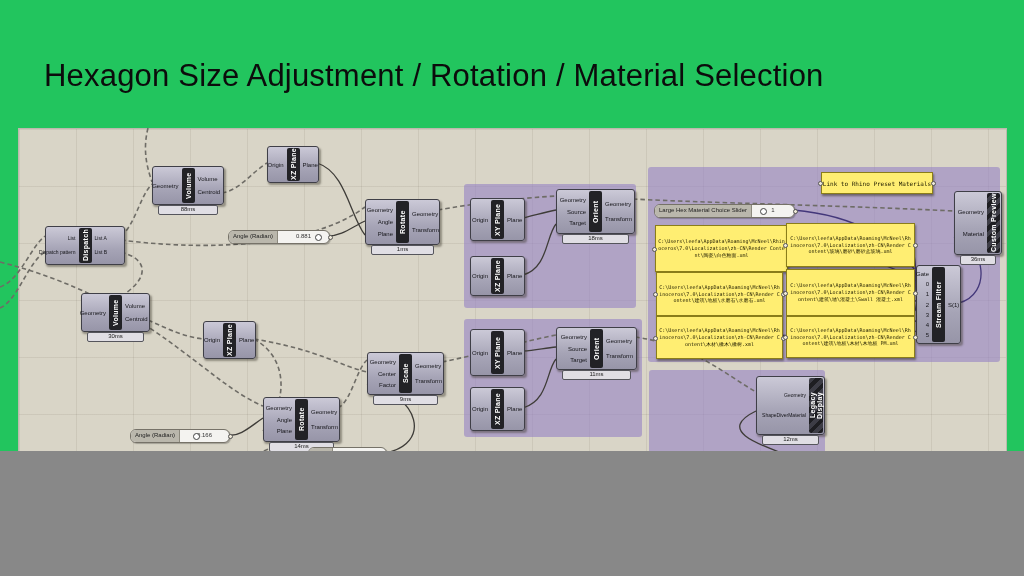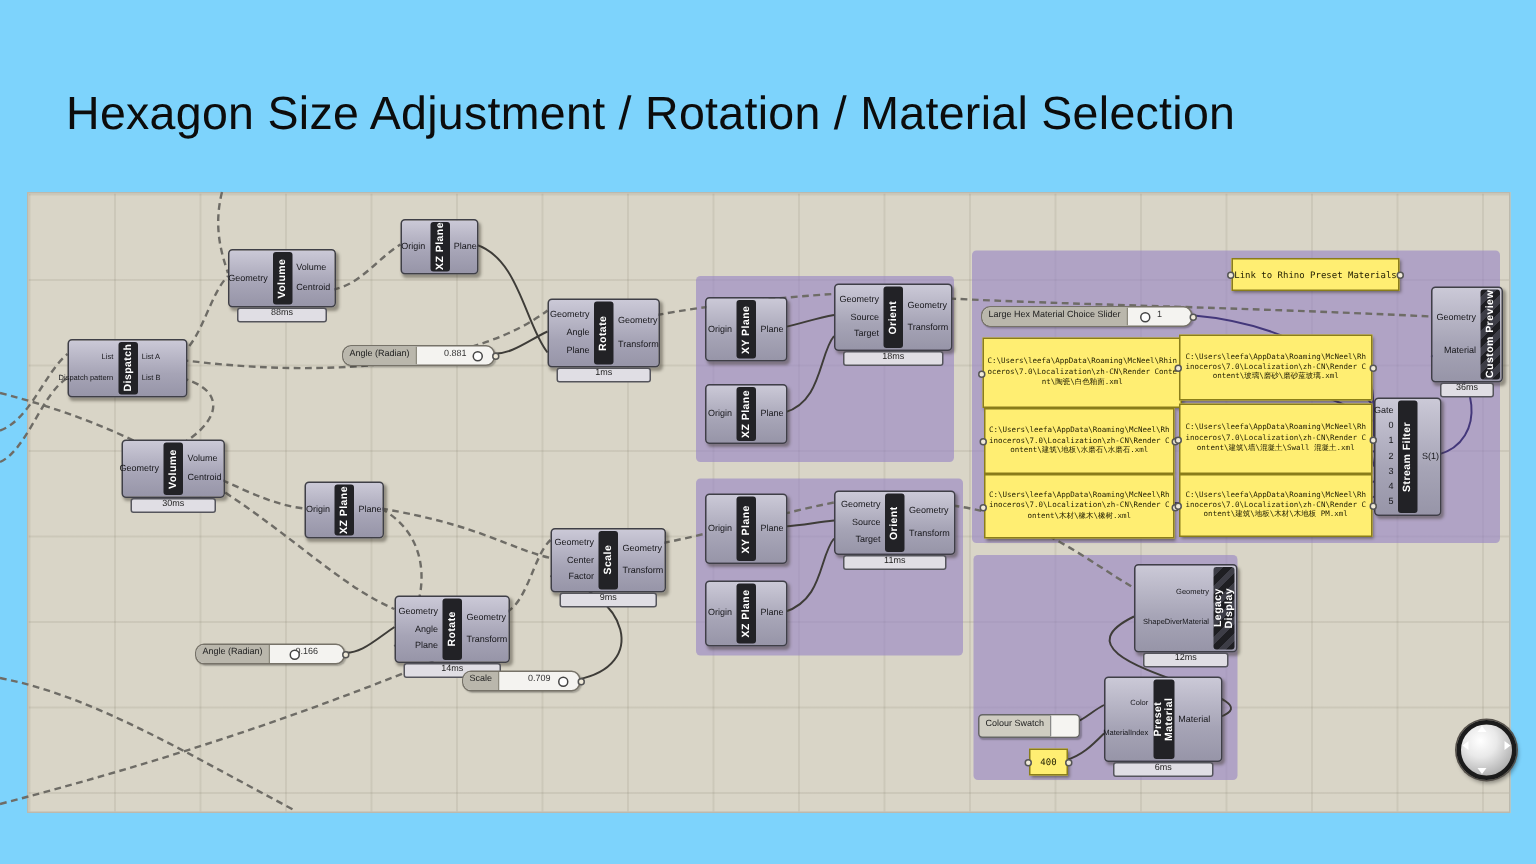--- a/index.html
+++ b/index.html
@@ -1,16 +1,16 @@
 <!DOCTYPE html>
 <html><head>
 <meta charset="utf-8">
 <style>
   html,body{margin:0;padding:0;background:#888;}
-  .stage{position:relative;width:1024px;height:576px;background:#7dd3fc;overflow:hidden;
+  .stage{position:relative;width:1024px;height:451px;background:#22c55e;overflow:hidden;
          font-family:"Liberation Sans",sans-serif;}
   .title{position:absolute;left:44px;top:58px;font-size:31px;color:#0c0c0c;letter-spacing:.2px;}
   .canvas{position:absolute;left:18px;top:128px;width:987px;height:412px;background:#d9d5c7;
           border:1px solid #bcb9ad;
           background-image:linear-gradient(rgba(110,105,85,.12) 1px,transparent 1px),
                            linear-gradient(90deg,rgba(110,105,85,.12) 1px,transparent 1px);
           background-size:57px 57px;z-index:1;}
   .group{position:absolute;background:rgba(147,128,196,.58);border-radius:3px;z-index:10;}
   .wires{position:absolute;left:0;top:0;z-index:20;pointer-events:none;}
   .wd{stroke:#6e6c66;stroke-width:1.6;fill:none;stroke-dasharray:4.5 3;}

